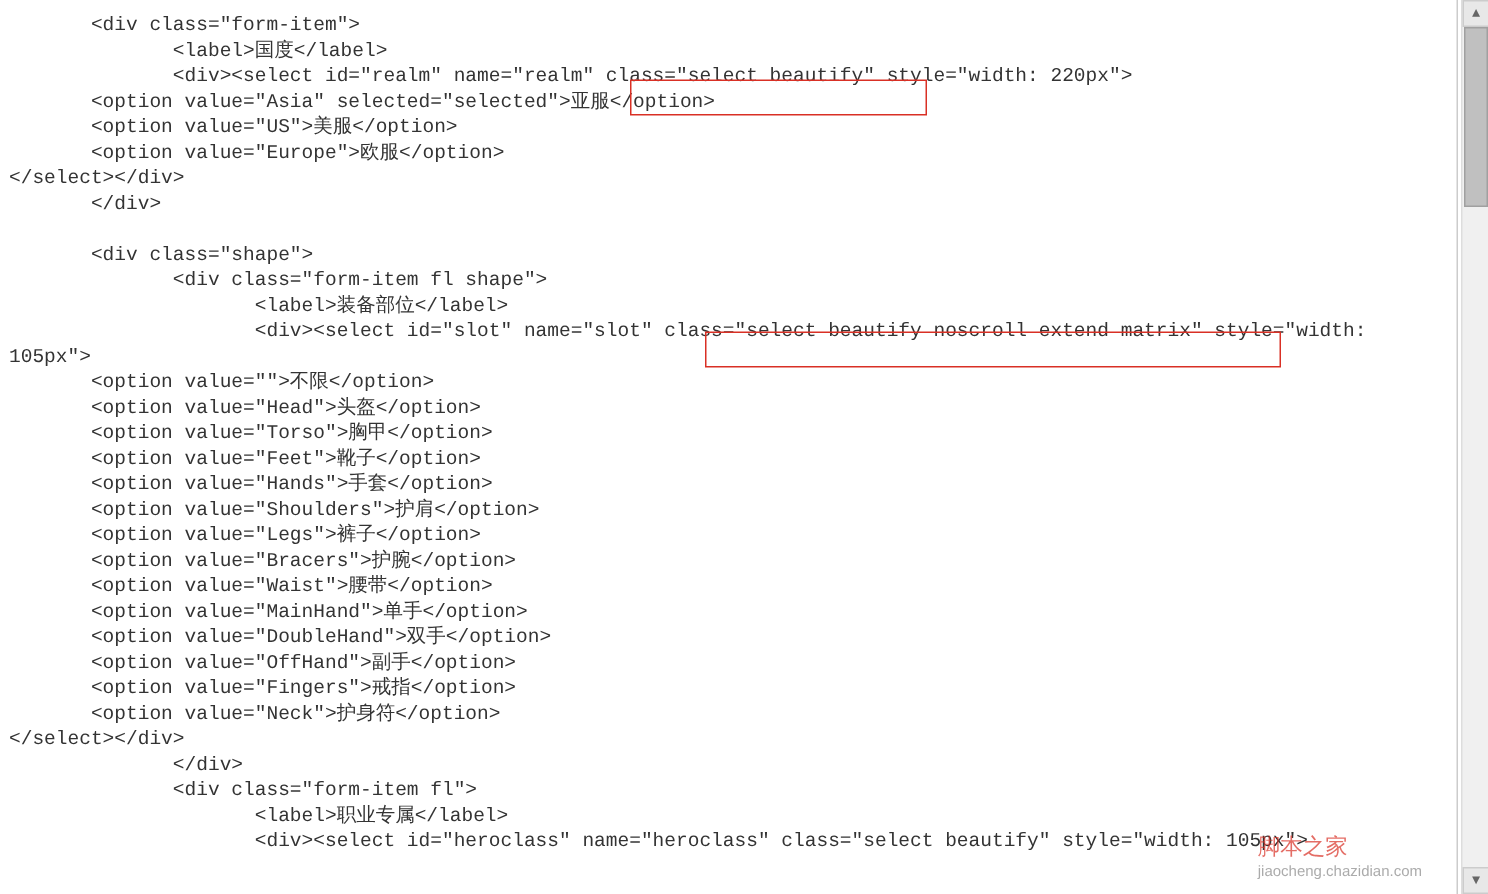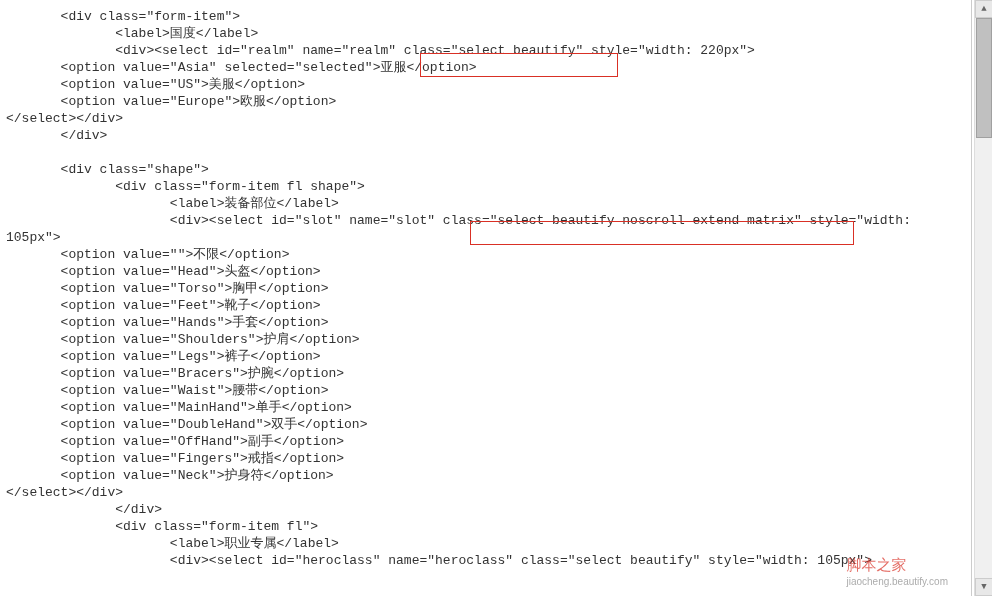--- a/index.html
+++ b/index.html
@@ -117,14 +117,14 @@
 <div class="redbox r2"></div>
 
 <div class="scrollbar-track">
   <div class="scrollbar-arrow top">▲</div>
   <div class="scrollbar-thumb"></div>
   <div class="scrollbar-arrow bottom">▼</div>
 </div>
 
 <div class="watermark">
   <span>脚本之家</span>
-  <span class="sub">jiaocheng.beautify.com</span>
+  <span class="sub">jiaocheng.chazidian.com</span>
 </div>
 
 </body></html>

